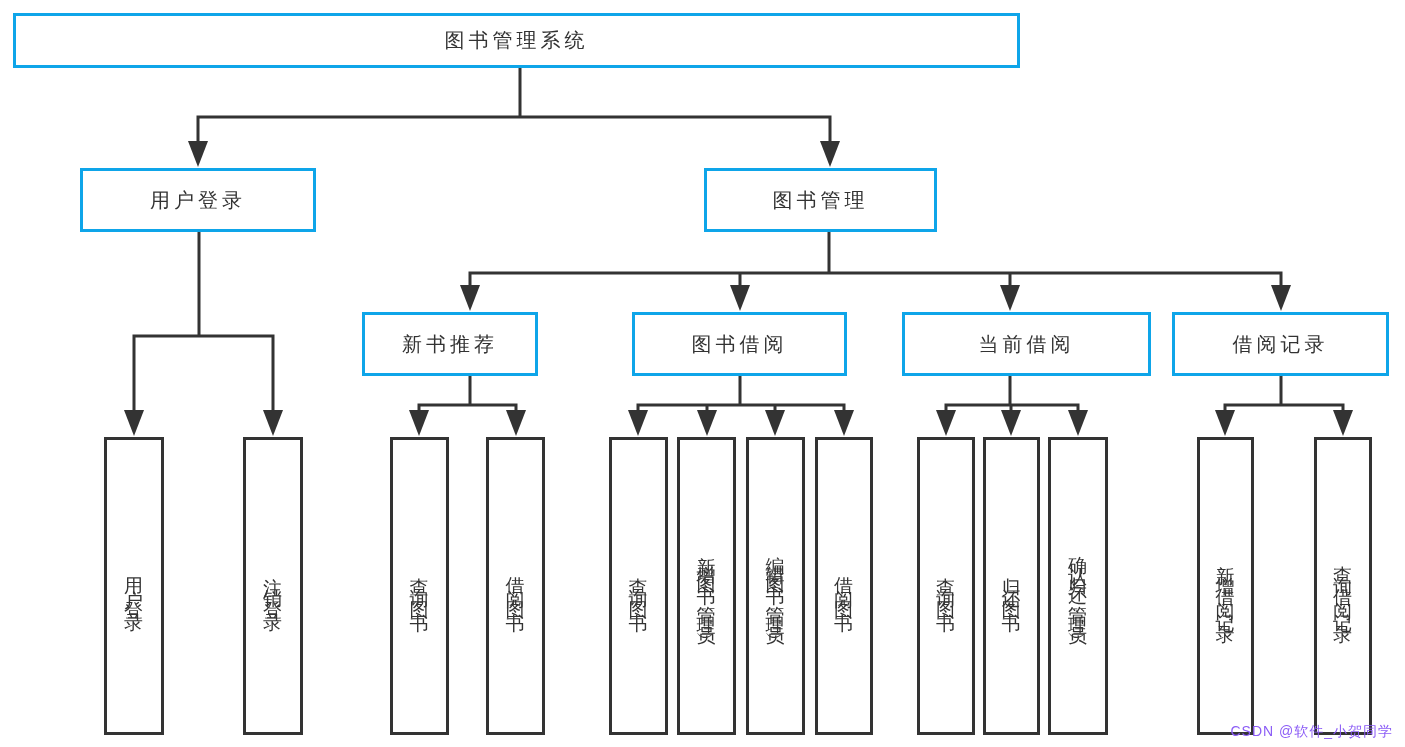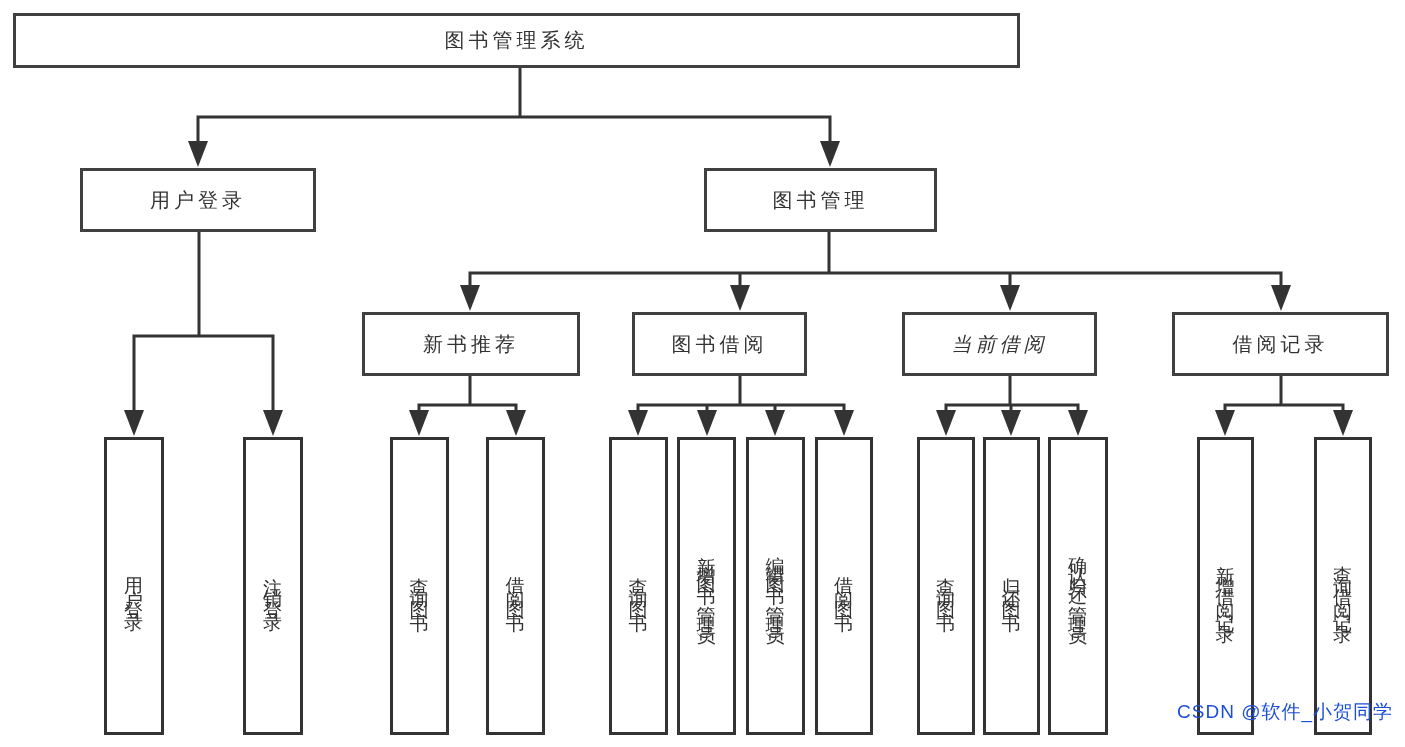--- a/index.html
+++ b/index.html
@@ -13,21 +13,21 @@
   }
   svg.wires {
     position: absolute;
     left: 0; top: 0;
     width: 1405px; height: 747px;
     pointer-events: none;
   }
   .node {
     position: absolute;
     box-sizing: border-box;
-    border: 3px solid #404040;
+    border: 3px solid #0ea5e9;
     background: #ffffff;
     display: flex;
     align-items: center;
     justify-content: center;
     color: #333333;
     font-size: 20px;
     letter-spacing: 4px;
     white-space: nowrap;
     z-index: 2;
   }
@@ -47,23 +47,23 @@
     text-orientation: mixed;
     font-size: 19px;
     letter-spacing: 12px;
     line-height: 1;
     white-space: nowrap;
   }
   .vnode.tight .vtext { letter-spacing: 10px; }
   .watermark {
     position: absolute;
     right: 12px;
-    bottom: 22px;
-    font-size: 19px;
-    color: #1d4ed8;
+    bottom: 6px;
+    font-size: 14px;
+    color: #8b5cf6;
     letter-spacing: 1px;
     z-index: 5;
     pointer-events: none;
   }
 </style>
 </head>
 <body>
 
 <div class="canvas">
 
@@ -105,23 +105,23 @@
         <polygon points="1215,410 1235,410 1225,436" fill="#333333"></polygon>
         <polygon points="1333,410 1353,410 1343,436" fill="#333333"></polygon>
       </g>
   </svg>
 
   <div class="node" style="left:13px; top:13px; width:1007px; height:55px;">图书管理系统</div>
 
   <div class="node" style="left:80px; top:168px; width:236px; height:64px;">用户登录</div>
   <div class="node" style="left:704px; top:168px; width:233px; height:64px;">图书管理</div>
 
-  <div class="node" style="left:362px; top:312px; width:218px; height:64px;">新书推荐</div>
-  <div class="node" style="left:632px; top:312px; width:175px; height:64px;">图书借阅</div>
-  <div class="node" style="left:902px; top:312px; width:195px; height:64px;font-style:italic;">当前借阅</div>
+  <div class="node" style="left:362px; top:312px; width:176px; height:64px;">新书推荐</div>
+  <div class="node" style="left:632px; top:312px; width:215px; height:64px;">图书借阅</div>
+  <div class="node" style="left:902px; top:312px; width:249px; height:64px;">当前借阅</div>
   <div class="node" style="left:1172px; top:312px; width:217px; height:64px;text-align:center;">借阅记录</div>
 
   <div class="vnode" style="left:104px; top:437px; width:60px; height:298px;">
     <span class="vtext">用户登录</span>
   </div>
   <div class="vnode" style="left:243px; top:437px; width:60px; height:298px;">
     <span class="vtext">注销登录</span>
   </div>
 
   <div class="vnode" style="left:390px; top:437px; width:59px; height:298px;">

